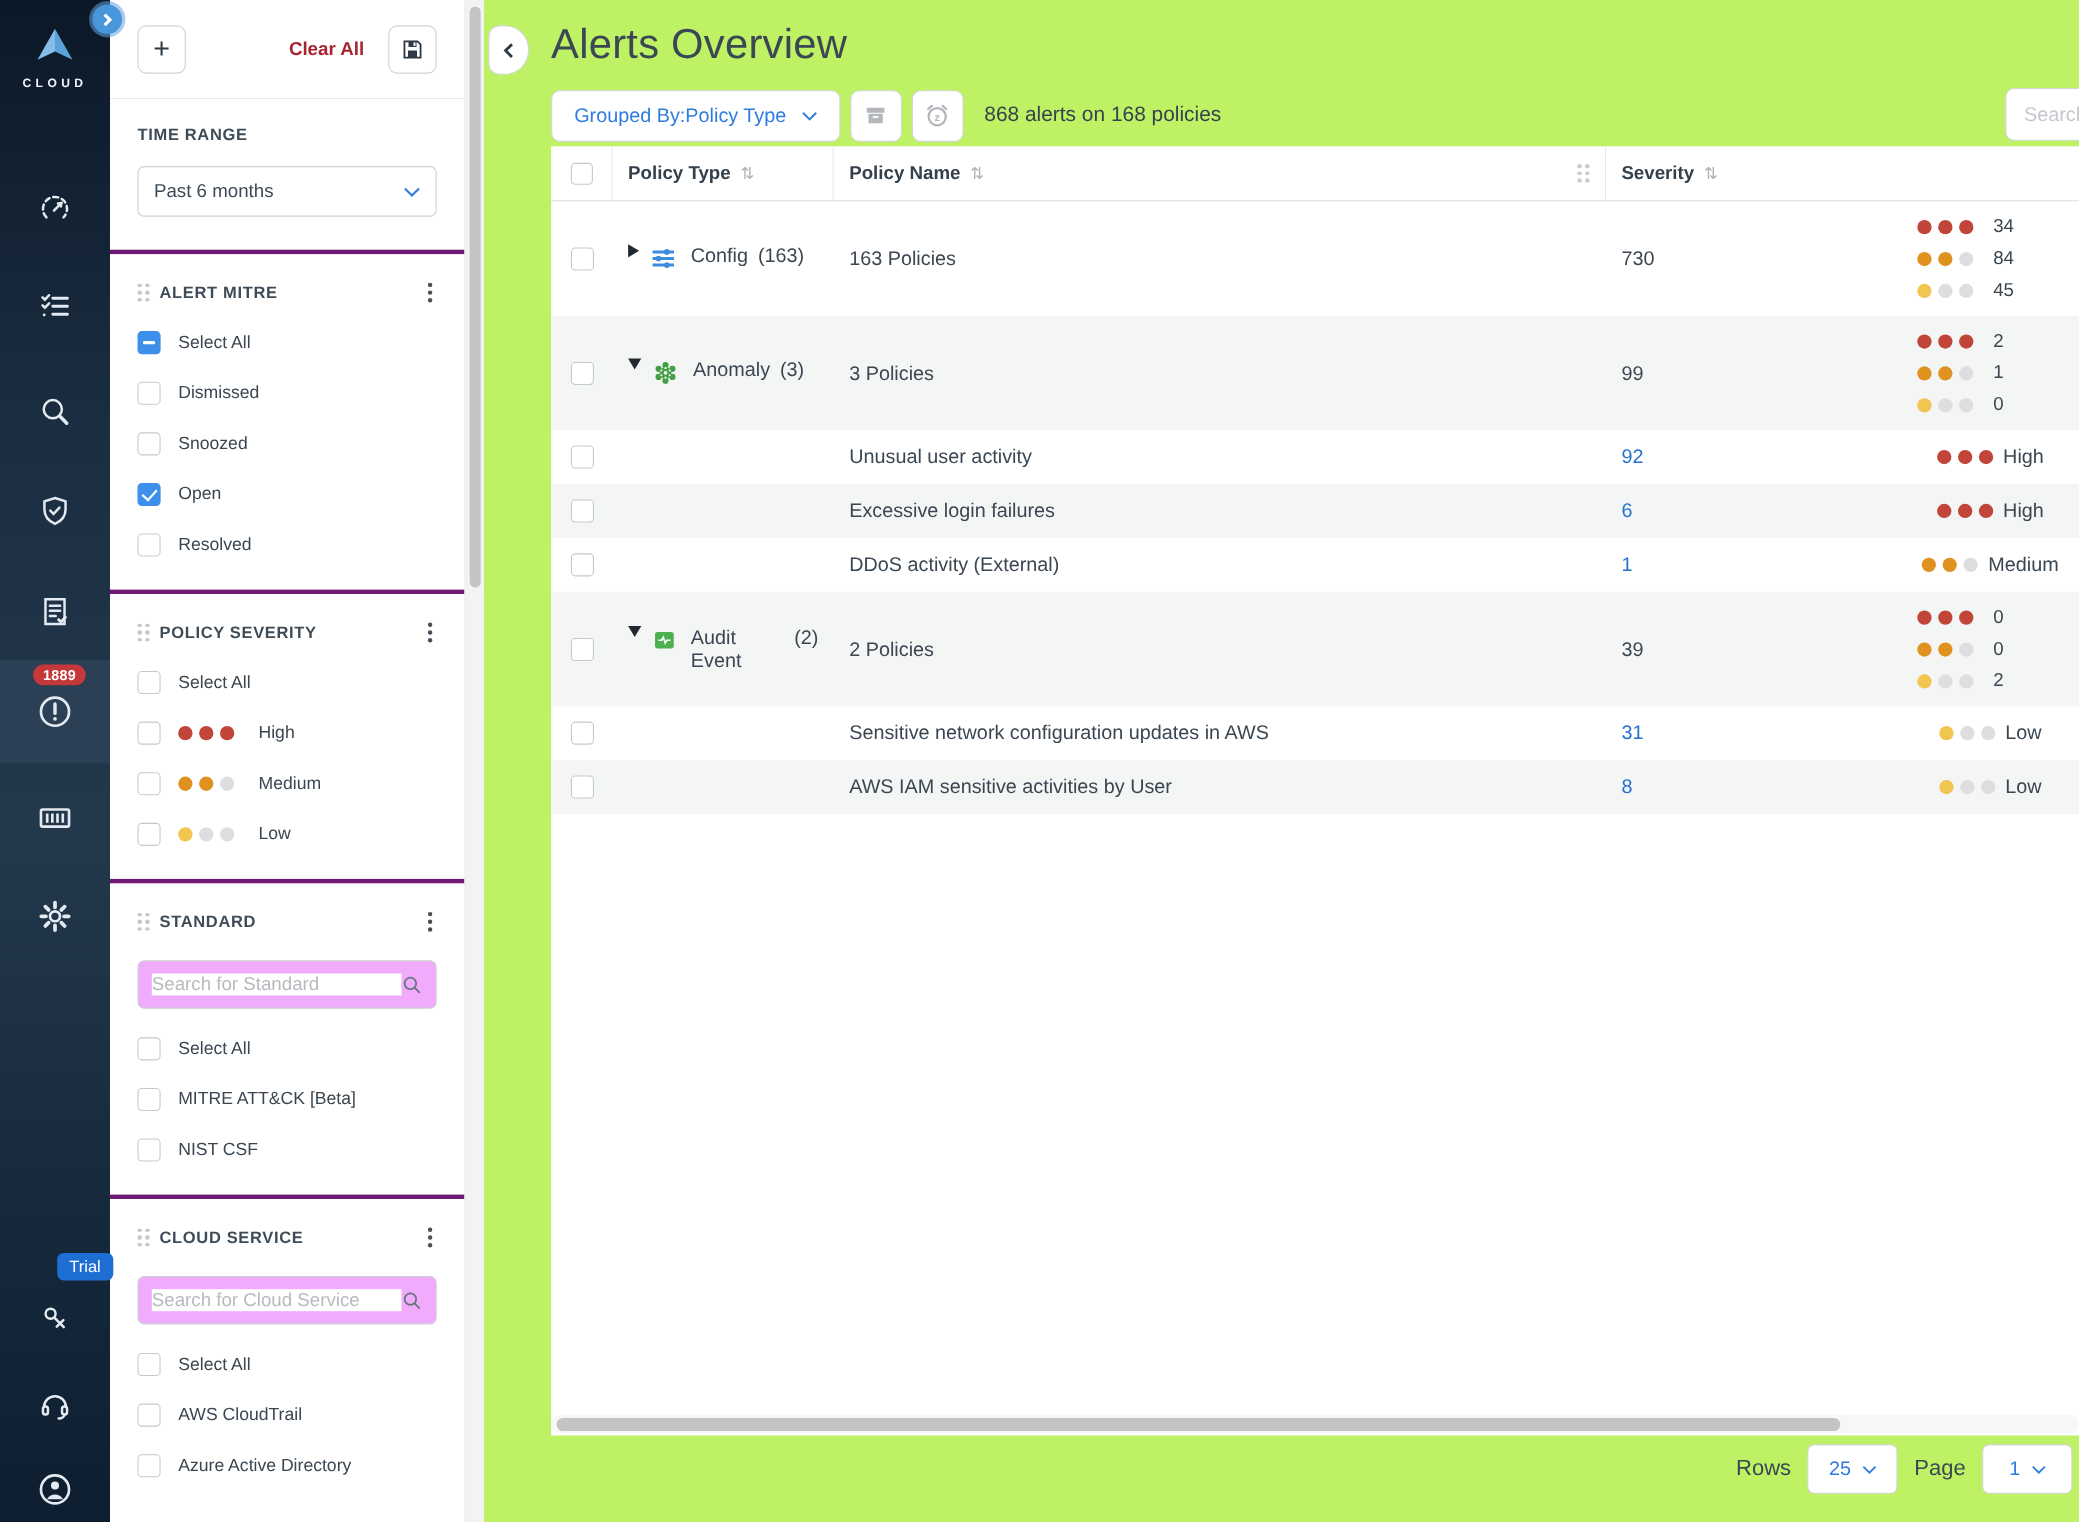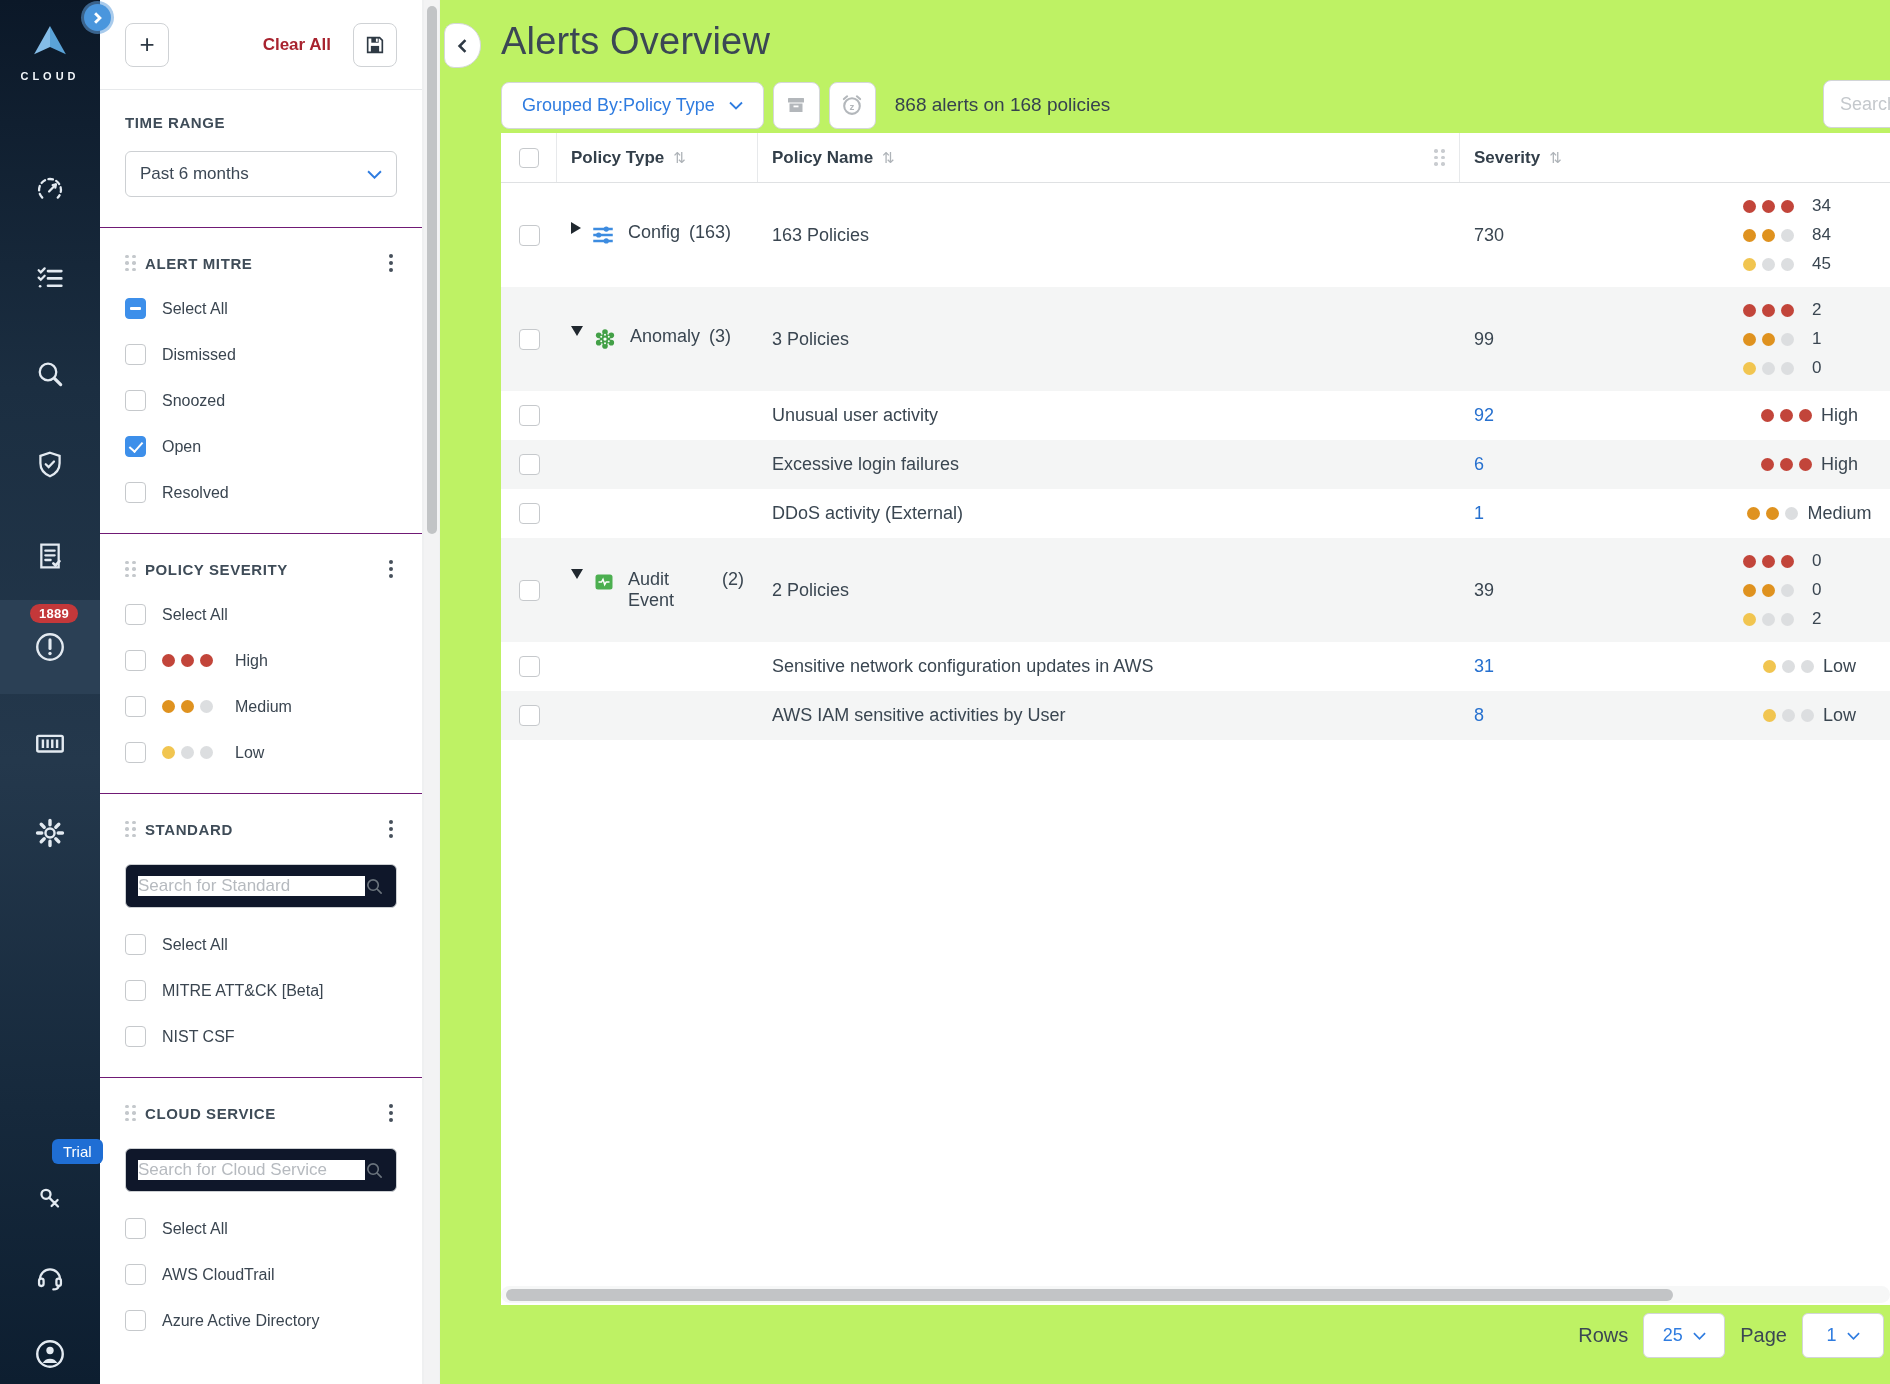--- a/index.html
+++ b/index.html
@@ -23,33 +23,33 @@
     background:#4a96dd; box-shadow:0 0 0 3px rgba(98,160,220,.55); z-index:10; display:flex; align-items:center; justify-content:center; cursor:pointer; }
   .chevron-toggle svg { stroke:#fff; fill:none; stroke-width:2.4; }
 
   
   .filters { position:absolute; left:100px; top:0; width:322px; height:1384px; background:#fff; z-index:4; }
   .fp-top { height:90px; display:flex; align-items:center; padding:0 25px; border-bottom:1px solid #e7e9eb; }
   .btn-square { width:44px; height:44px; background:#fff; border:1px solid #cfd2d5; border-radius:8px;
     display:flex; align-items:center; justify-content:center; cursor:pointer; }
   .plus-glyph { font-size:26px; font-weight:300; color:#2e3944; line-height:1; margin-top:-2px; }
   .clear-all { margin-left:auto; margin-right:22px; color:#a8232f; font-size:17px; font-weight:bold; cursor:pointer; }
-  .fsec { padding:24px 25px 30px 25px; border-bottom:1px solid #701a75; }
+  .fsec { padding:24px 25px 30px 25px; border-bottom:4px solid #701a75; }
   .fsec-head { display:flex; align-items:center; margin-bottom:24px; }
   .fsec-title { font-size:15px; font-weight:bold; letter-spacing:.6px; color:#3f4c58; }
   .draghandle { margin-right:9px; }
   .dots6 { display:grid; grid-template-columns:repeat(2,4px); grid-gap:3px 3px; }
   .dots6 i { width:3.5px; height:3.5px; border-radius:50%; background:#c4c8cc; }
   .kebab { margin-left:auto; display:grid; grid-gap:3px; cursor:pointer; padding:2px 4px; }
   .kebab i { width:4px; height:4px; border-radius:50%; background:#46505b; }
   .selectbox { height:46px; border:1px solid #cdd0d3; border-radius:6px; background:#fff; display:flex;
     align-items:center; padding:0 14px; cursor:pointer; }
   .selectbox span { font-size:17px; color:#3c4855; }
   .chev-blue { margin-left:auto; }
-  .searchbox { height:44px; border:1px solid #cdd0d3; border-radius:6px; background:#0f172a; display:flex;
+  .searchbox { height:44px; border:1px solid #cdd0d3; border-radius:6px; background:#f0abfc; display:flex;
     align-items:center; padding:0 12px; margin-bottom:26px; }
   .searchbox input { border:none; outline:none; flex:1; font-size:17px; color:#3c4855; font-family:inherit; }
   .searchbox input::placeholder { color:#b6babf; }
   .opt { display:flex; align-items:center; margin-bottom:25px; cursor:pointer; }
   .opt:last-child { margin-bottom:0; }
   .opt-label { font-size:16px; color:#3a4550; margin-left:16px; }
   .cb { width:21px; height:21px; border:1.5px solid #c6c9cc; border-radius:4px; background:#fff; flex:0 0 auto; position:relative; cursor:pointer; }
   .cb.checked { background:#3d8fea; border-color:#3d8fea; }
   .cb.checked::after { content:""; position:absolute; left:6px; top:2px; width:6px; height:11px;
     border:solid #fff; border-width:0 2.6px 2.6px 0; transform:rotate(42deg); }

